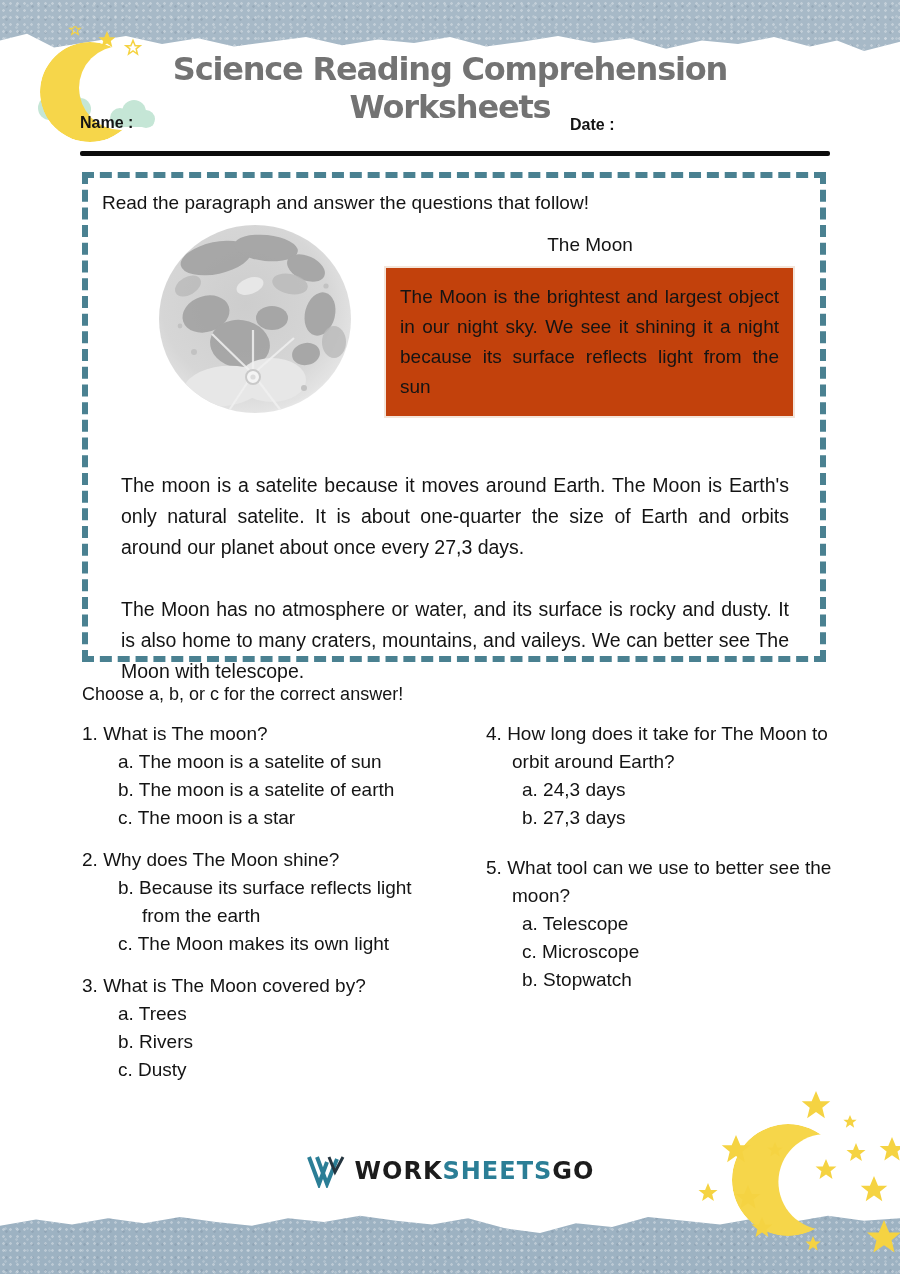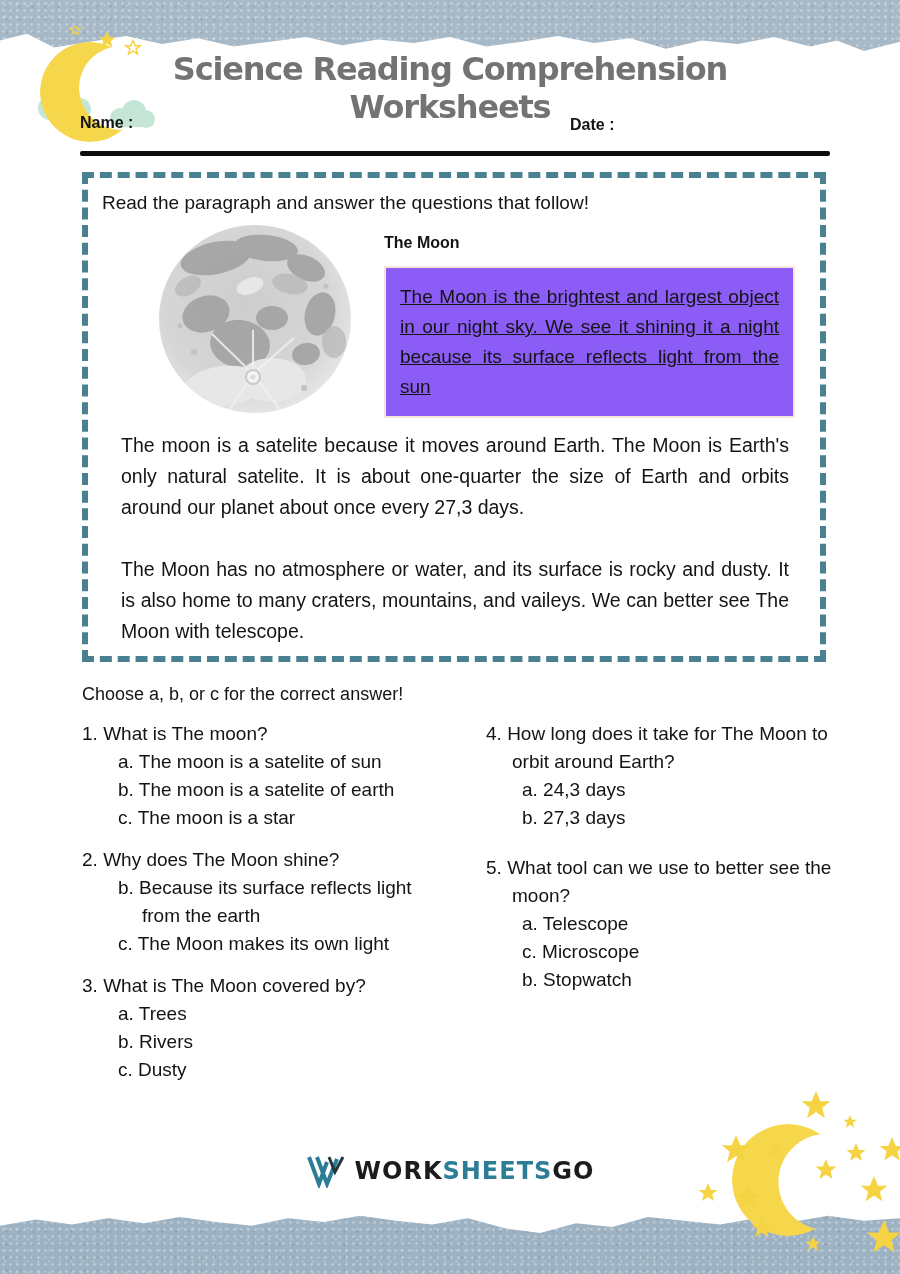--- a/index.html
+++ b/index.html
@@ -36,27 +36,27 @@
   .name-label{position:absolute;left:80px;top:0;}
   .date-label{position:absolute;left:570px;top:2px;}
   .divider{position:absolute;left:80px;top:151px;width:750px;height:5px;background:#0c0c0c;border-radius:2px;}
   
   .passage-box{
     position:absolute;left:82px;top:172px;width:732px;height:478px;
     border:6px dashed #4a8191;background:#ffffff;
   }
   .passage-instruction{position:absolute;left:14px;top:14px;font-size:19px;}
   .moon-art{position:absolute;left:66px;top:44px;width:202px;height:194px;}
-  .passage-heading{position:absolute;left:296px;top:56px;width:412px;font-weight:700;font-size:16px;}
+  .passage-heading{position:absolute;left:296px;top:56px;width:412px;text-align:center;font-weight:400;font-size:19px;}
   .intro-box{
     position:absolute;left:296px;top:88px;width:379px;
-    border:2px solid #f3e5da;padding:14px 14px;background:#8b5cf6;text-decoration:underline;
+    border:2px solid #f3e5da;padding:14px 14px;background:#c2410c;
   }
   .intro-text{font-size:19px;line-height:30px;text-align:justify;}
-  .para{position:absolute;left:33px;width:668px;font-size:19.5px;line-height:31px;text-align:justify;}
+  .para{position:absolute;left:33px;width:668px;font-size:19.5px;line-height:31px;text-align:justify;margin-top:40px;}
   .para-2{top:252px;}
   .para-3{top:376px;}
   
   .quiz-instruction{position:absolute;left:82px;top:684px;font-size:18px;}
   .quiz-col{position:absolute;top:720px;font-size:19px;}
   .quiz-col-left{left:82px;width:348px;}
   .quiz-col-right{left:486px;width:356px;}
   .question-block{margin-bottom:14px;}
   .q-line{padding-left:26px;text-indent:-26px;line-height:28px;}
   .option{padding-left:60px;text-indent:-24px;line-height:28px;}

